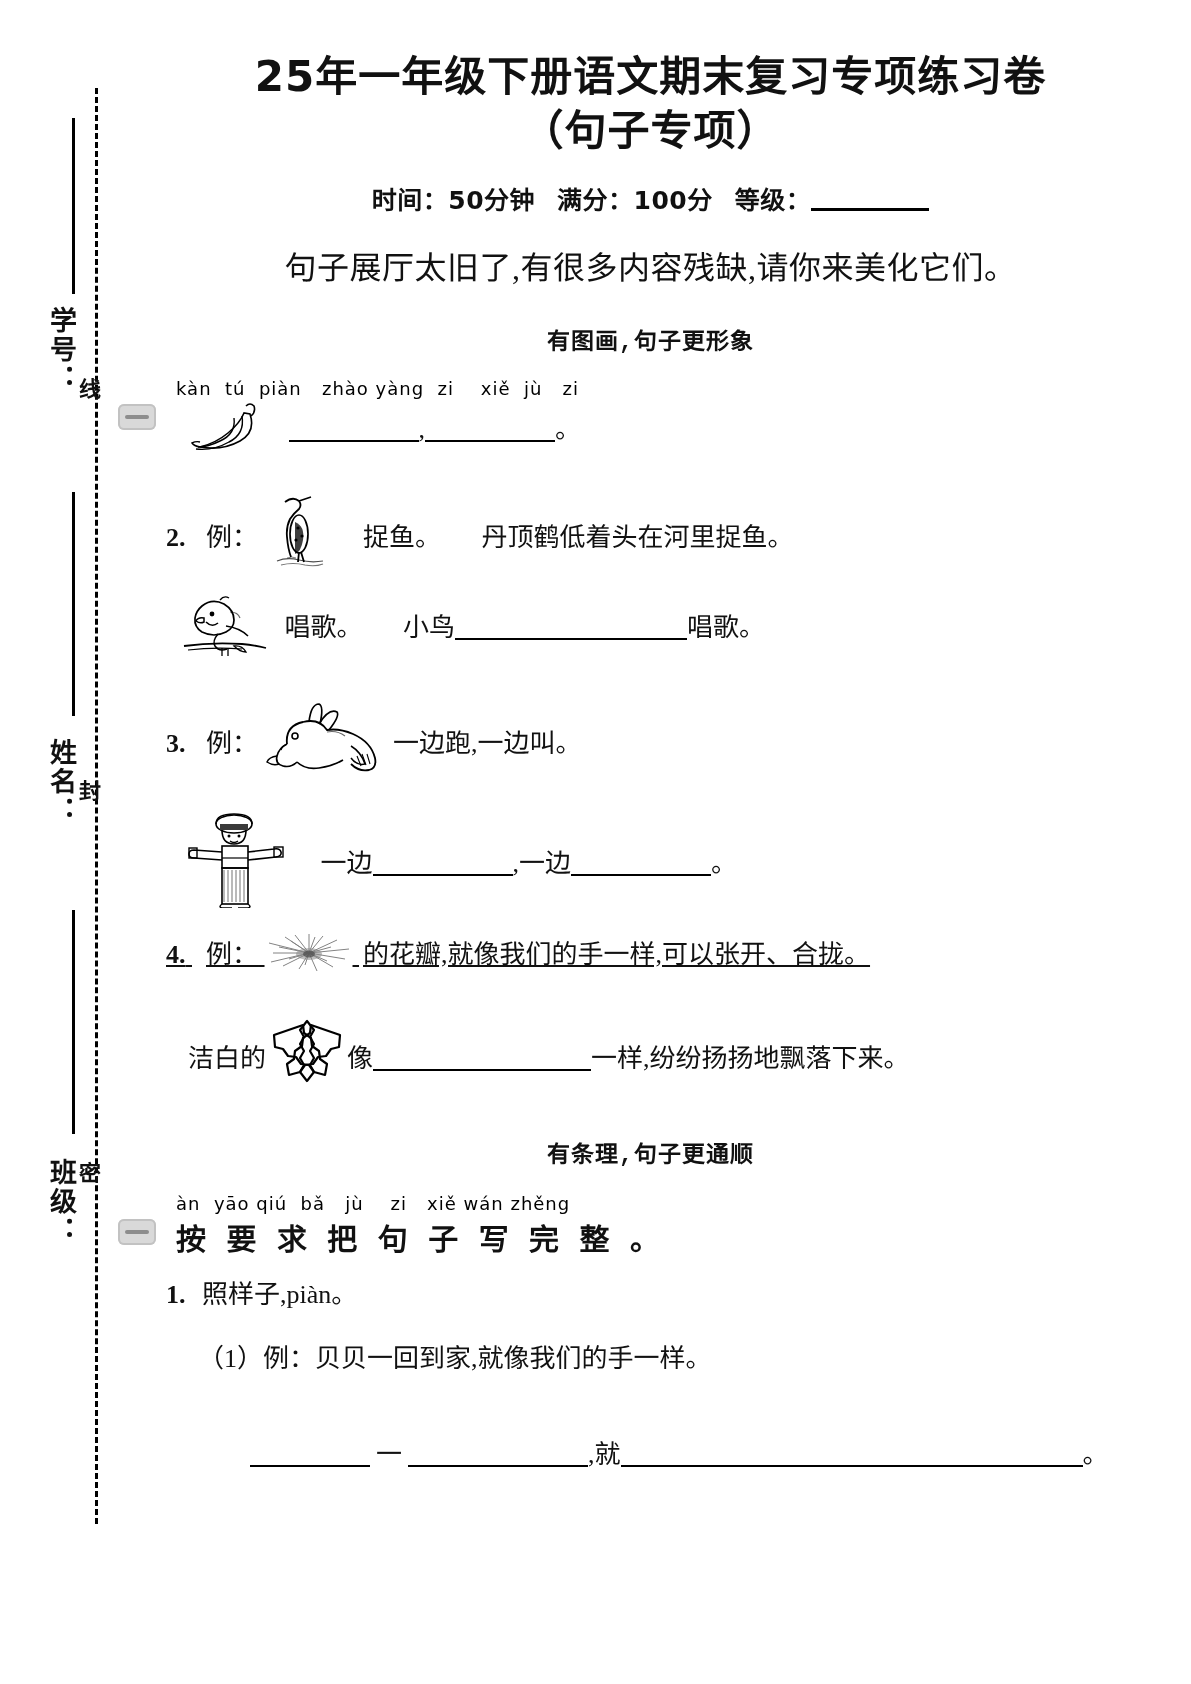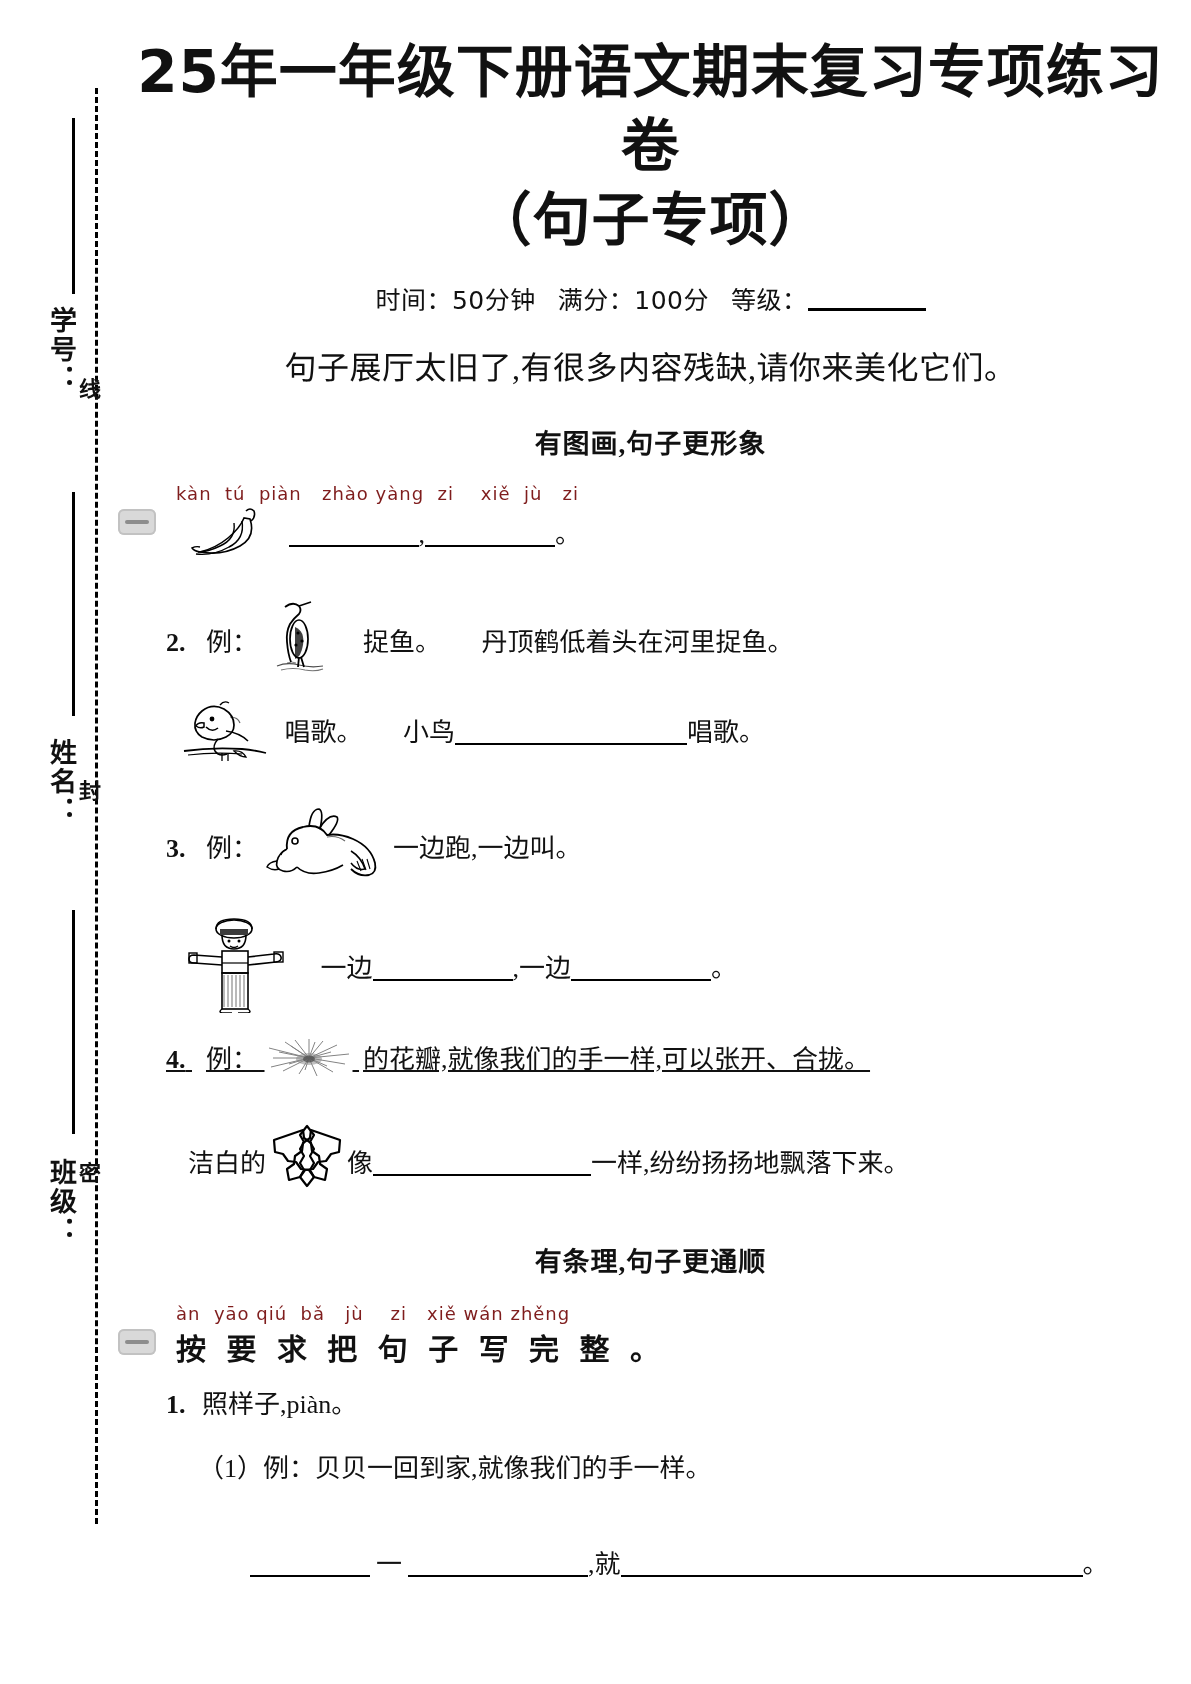--- a/index.html
+++ b/index.html
@@ -39,55 +39,55 @@
 
   
   .sheet{
     position:absolute;left:110px;top:0;width:1081px;height:1684px;
   }
 
   .title{
     text-align:center;
     font-family:"DejaVu Sans","Liberation Sans",sans-serif;
     font-weight:bold;
-    font-size:58px;
+    font-size:42px;
     line-height:1.28;
     letter-spacing:1px;
-    margin:1px;
+    margin:16px;
     padding-top:34px;
   }
   .title .l2{display:block;}
 
   .meta{
     text-align:center;
     font-family:"DejaVu Sans","Liberation Sans",sans-serif;
-    font-weight:normal;
+    font-weight:bold;
     font-size:25px;
     margin-top:22px;
     letter-spacing:0.5px;
   }
   .meta .ul{
     display:inline-block;width:118px;
     border-bottom:3px solid #000;
     vertical-align:-2px;
   }
   .gap{display:inline-block;width:22px;}
 
   .intro{
     text-align:center;
     font-size:32px;
     margin-top:26px;
     letter-spacing:0.5px;
   }
 
   .sec-banner{
     text-align:center;
-    font-family:Liberation Serif, serif;
-    font-weight:bold;
-    font-size:27px;
+    font-family:Liberation Mono, monospace;
+    font-weight:bold;
+    font-size:23px;
     margin-top:34px;
     letter-spacing:1px;
   }
 
   
   .task{position:relative;margin-top:22px;padding-left:66px;}
   .task .badge{
     position:absolute;left:8px;top:26px;
     width:38px;height:26px;border-radius:6px;
     background:#d9d9d9;
@@ -96,21 +96,21 @@
   .task .badge::before{
     content:"";position:absolute;left:7px;top:11px;
     width:24px;height:4px;background:#8d8d8d;border-radius:2px;
   }
   .pinyin{
     font-family:"DejaVu Sans","Liberation Sans",sans-serif;
     font-size:18px;
     letter-spacing:1px;
     margin-bottom:1px;
     white-space:pre;
-    color:#7f1d1d;
+    color:#000000;
   }
   .task-title{
     font-family:"DejaVu Sans","Liberation Sans",sans-serif;
     font-weight:bold;
     font-size:30px;
     letter-spacing:5px;
   }
 
   .row{position:relative;font-size:26px;line-height:1.05;}
   .num{

